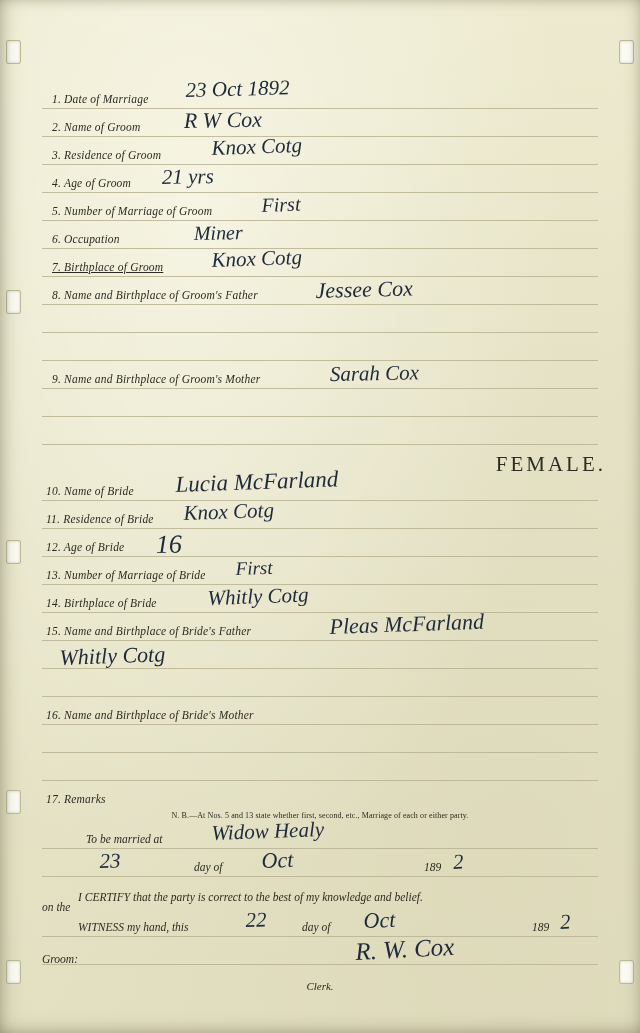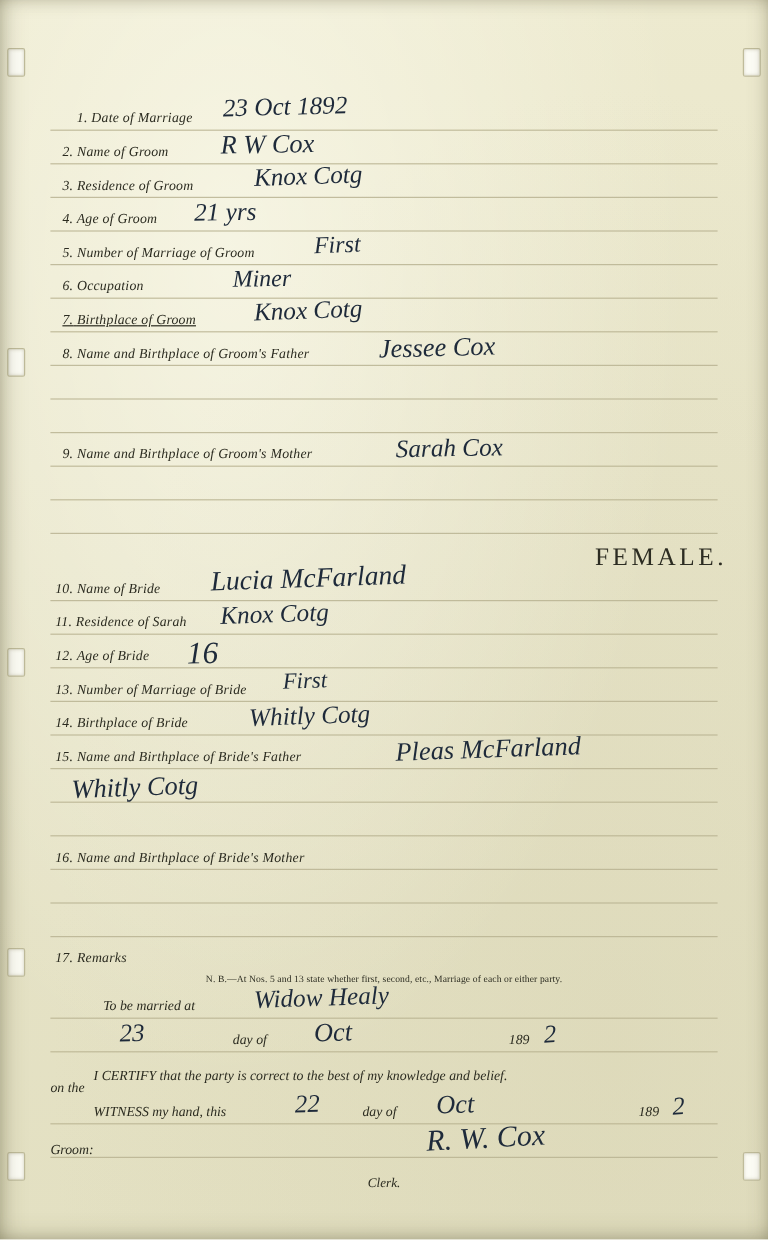--- a/index.html
+++ b/index.html
@@ -153,21 +153,21 @@
     <div class="rule" style="top:192px;"></div>
     <div class="rule" style="top:220px;"></div>
     <div class="rule" style="top:248px;"></div>
     <div class="rule" style="top:276px;"></div>
     <div class="rule" style="top:304px;"></div>
     <div class="rule" style="top:332px;"></div>
     <div class="rule" style="top:360px;"></div>
     <div class="rule" style="top:388px;"></div>
     <div class="rule" style="top:416px;"></div>
 
-    <div class="item" style="left:18px; top:65px;margin-left:12px;">
+    <div class="item" style="left:18px; top:65px;">
       <span class="num">1.</span>
       <span>Date of Marriage</span>
     </div>
     <div class="hand" style="left:152px; top:50px; font-size:21px; transform:rotate(-1.5deg);">23 Oct 1892</div>
 
     <div class="item" style="left:18px; top:93px;">
       <span class="num">2.</span>
       <span>Name of Groom</span>
     </div>
     <div class="hand" style="left:150px; top:80px; font-size:22px; transform:rotate(-1deg);">R W Cox</div>
@@ -229,21 +229,21 @@
     <div class="rule" style="top:752px;"></div>
 
     <div class="item" style="left:12px; top:457px;">
       <span class="num">10.</span>
       <span>Name of Bride</span>
     </div>
     <div class="hand" style="left:142px; top:444px; font-size:23px; transform:rotate(-2deg);">Lucia McFarland</div>
 
     <div class="item" style="left:12px; top:485px;">
       <span class="num">11.</span>
-      <span>Residence of Sarah</span>
+      <span>Residence of Bride</span>
     </div>
     <div class="hand" style="left:150px; top:473px; font-size:21px; transform:rotate(-2deg);">Knox Cotg</div>
 
     <div class="item" style="left:12px; top:513px;">
       <span class="num">12.</span>
       <span>Age of Bride</span>
     </div>
     <div class="hand" style="left:122px; top:502px; font-size:26px; transform:rotate(-1deg);">16</div>
 
     <div class="item" style="left:12px; top:541px;">

